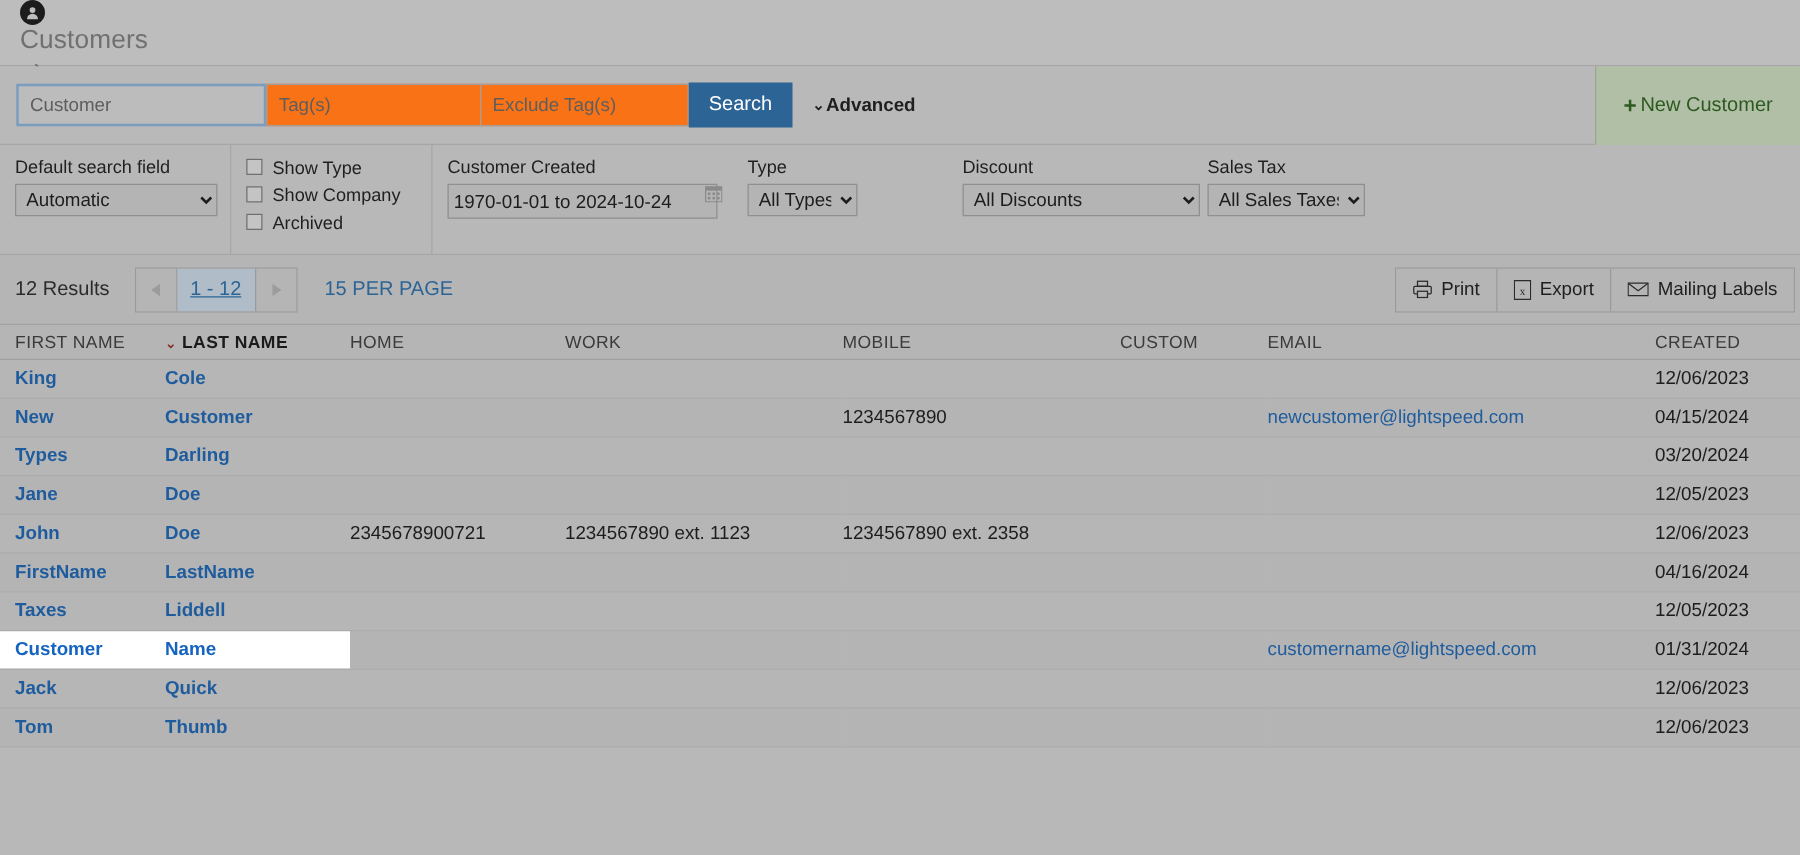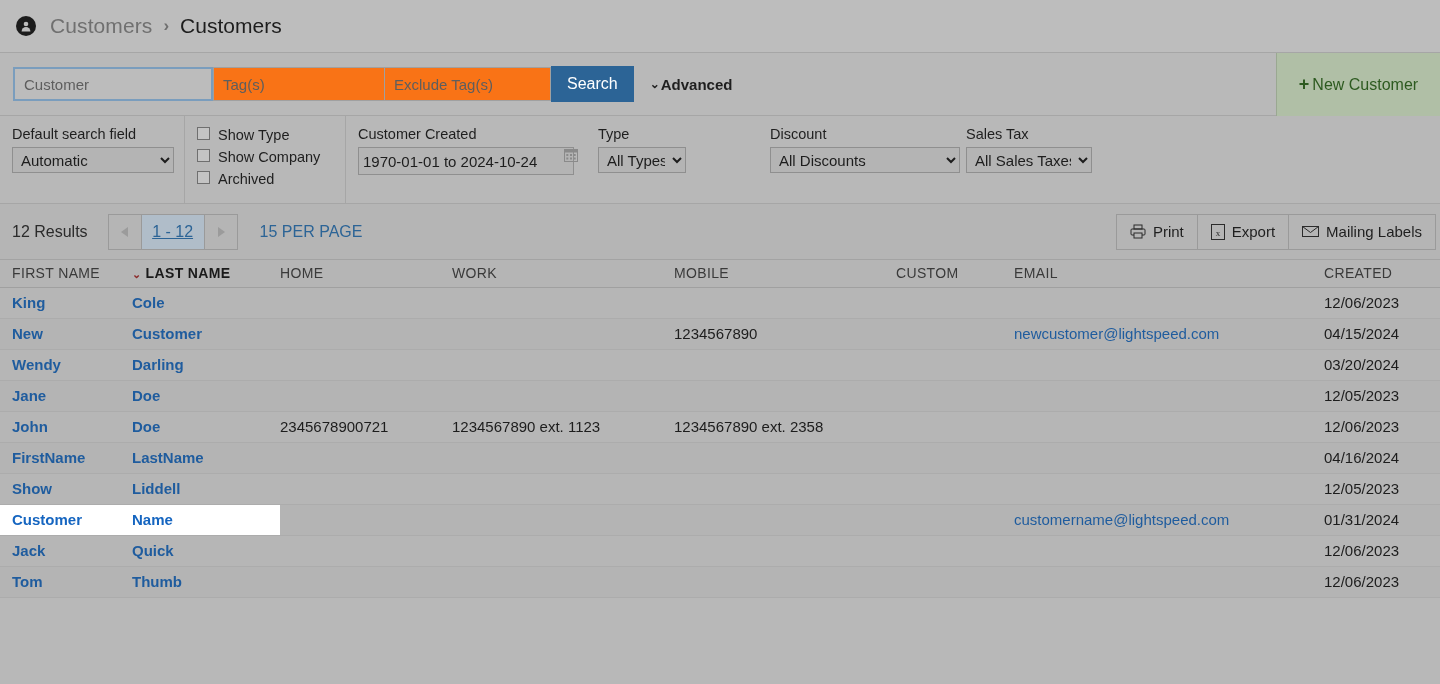--- a/index.html
+++ b/index.html
@@ -9,24 +9,24 @@
     overflow: hidden;
     background: #b8b8b8;
     font-family: "Liberation Sans", sans-serif;
     -webkit-font-smoothing: antialiased;
   }
 
   
   .breadcrumb-bar {
     height: 53px;
     display: flex;
-    align-items: center;
     padding-left: 16px;
     background: #bdbdbd;
     border-bottom: 1px solid #a6a6a6;
+    flex-direction: column;
   }
   .bc-icon {
     width: 20px; height: 20px;
     border-radius: 50%;
     background: #1c1c1c;
     display: inline-flex;
     align-items: center; justify-content: center;
     margin-right: 14px;
     flex: 0 0 auto;
   }
@@ -465,21 +465,21 @@
         <td class="c-first"><span class="nm">New</span></td>
         <td class="c-last"><span class="nm">Customer</span></td>
         <td class="c-home"><span></span></td>
         <td class="c-work"><span></span></td>
         <td class="c-mobile"><span>1234567890</span></td>
         <td class="c-custom"><span></span></td>
         <td class="c-email"><span class="em">newcustomer@lightspeed.com</span></td>
         <td class="c-created"><span>04/15/2024</span></td>
       </tr>
       <tr class="row">
-        <td class="c-first"><span class="nm">Wendy</span></td>
+        <td class="c-first"><span class="nm">Types</span></td>
         <td class="c-last"><span class="nm">Darling</span></td>
         <td class="c-home"><span></span></td>
         <td class="c-work"><span></span></td>
         <td class="c-mobile"><span></span></td>
         <td class="c-custom"><span></span></td>
         <td class="c-email"><span class="em"></span></td>
         <td class="c-created"><span>03/20/2024</span></td>
       </tr>
       <tr class="row">
         <td class="c-first"><span class="nm">Jane</span></td>
@@ -505,21 +505,21 @@
         <td class="c-first"><span class="nm">FirstName</span></td>
         <td class="c-last"><span class="nm">LastName</span></td>
         <td class="c-home"><span></span></td>
         <td class="c-work"><span></span></td>
         <td class="c-mobile"><span></span></td>
         <td class="c-custom"><span></span></td>
         <td class="c-email"><span class="em"></span></td>
         <td class="c-created"><span>04/16/2024</span></td>
       </tr>
       <tr class="row">
-        <td class="c-first"><span class="nm">Show</span></td>
+        <td class="c-first"><span class="nm">Taxes</span></td>
         <td class="c-last"><span class="nm">Liddell</span></td>
         <td class="c-home"><span></span></td>
         <td class="c-work"><span></span></td>
         <td class="c-mobile"><span></span></td>
         <td class="c-custom"><span></span></td>
         <td class="c-email"><span class="em"></span></td>
         <td class="c-created"><span>12/05/2023</span></td>
       </tr>
       <tr class="row highlight-row">
         <td class="c-first"><span class="nm">Customer</span></td>

